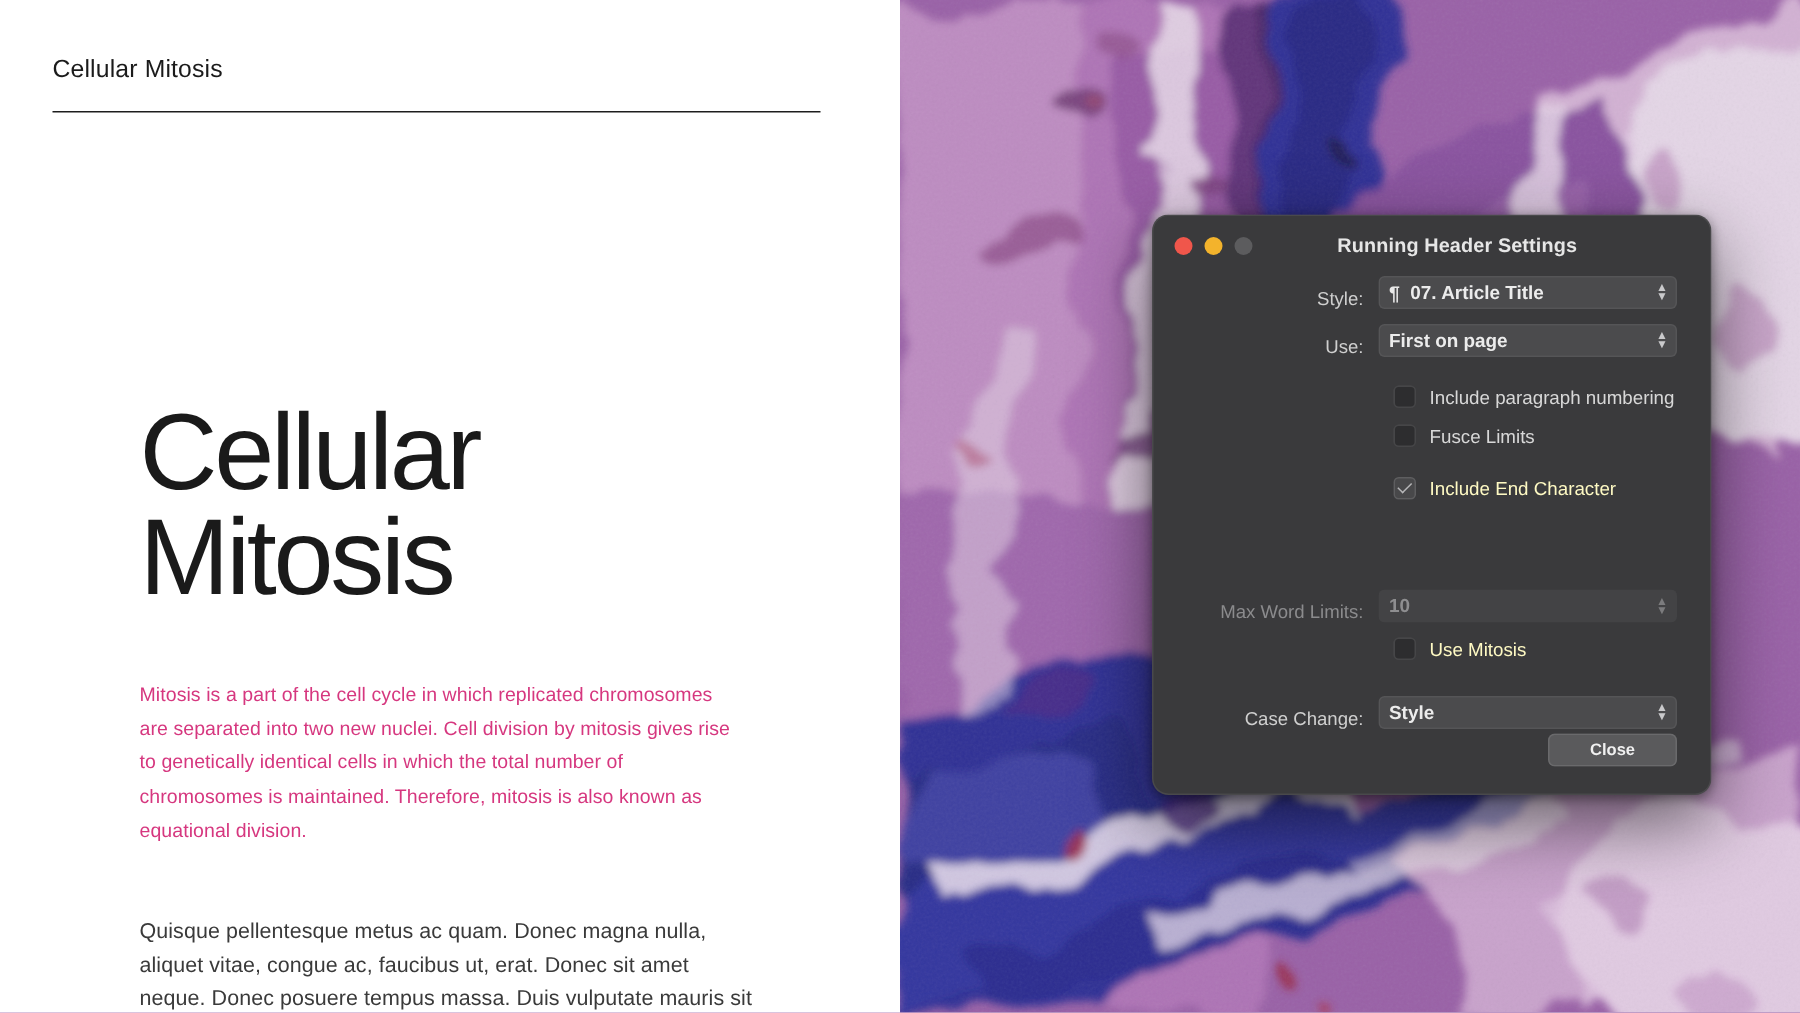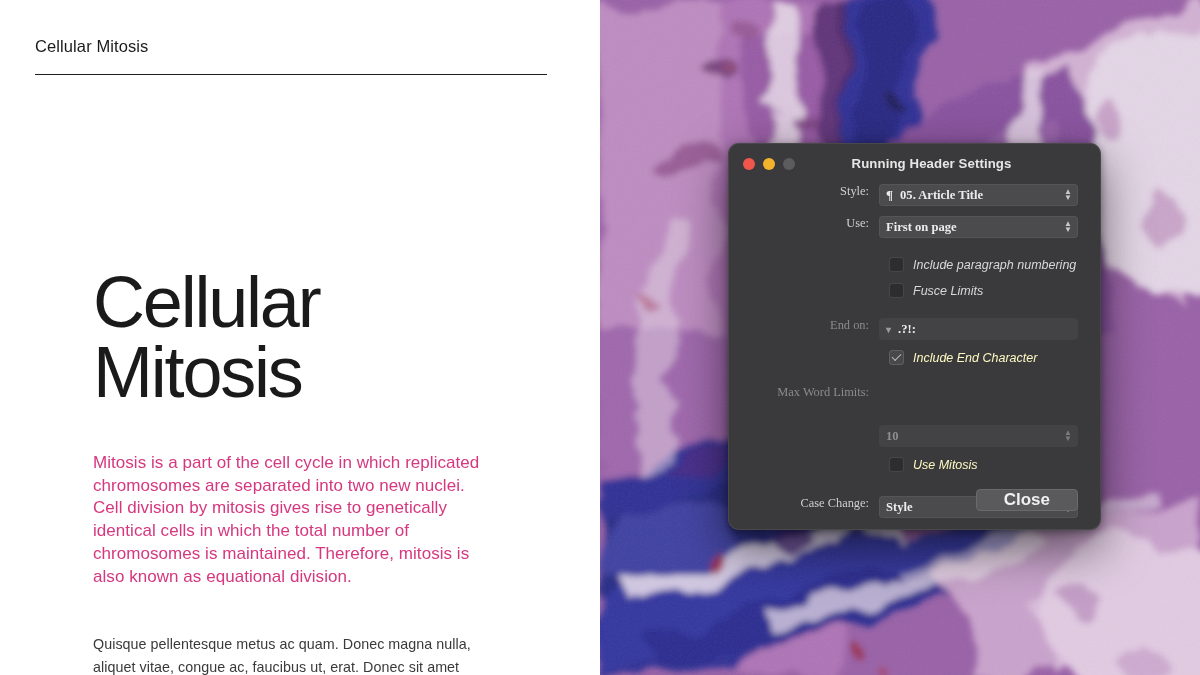--- a/index.html
+++ b/index.html
@@ -27,59 +27,59 @@
     position:absolute; left:35px; top:74px; width:512px; height:1.4px;
     background:#1d1d1d;
   }
   .doc-body { position:absolute; left:93px; top:268px; width:420px; }
   .doc-title {
     font-size:72px; line-height:0.97; color:#1a1a1a;
     letter-spacing:-2.2px; font-weight:400;
   }
   .lead-para {
     margin-top:44px; width:400px;
-    font-size:17px; line-height:22.9px; color:#d6377f;
+    font-size:13px; line-height:22.9px; color:#d6377f;
     letter-spacing:.05px;
   }
   .body-para {
     margin-top:44px; width:414px;
     font-size:14.3px; line-height:22.6px; color:#3a3a3a;
     letter-spacing:.05px;
   }
 
   
   .img-pane {
     width:600px; height:675px; position:relative; overflow:hidden;
     background:#8d5a9c;
   }
   .micro { position:absolute; inset:0; }
 
   
   .dialog {
-    position:absolute; left:728px; top:143px;
+    position:absolute; left:768px; top:143px;
     width:373px; height:387px;
     background:#3a3a3c; border-radius:11px;
     box-shadow:0 18px 48px rgba(0,0,0,.55), 0 2px 8px rgba(0,0,0,.4);
     border:.5px solid rgba(255,255,255,.08);
     overflow:hidden;
   }
   .titlebar { position:relative; height:40px; }
   .lights { position:absolute; left:14px; top:14px; display:flex; gap:8px; }
   .light { width:12px; height:12px; border-radius:50%; }
   .light.red    { background:#f0564b; }
   .light.yellow { background:#f3b32c; }
   .light.grey   { background:#5c5c5e; }
   .dlg-title {
     position:absolute; left:0; right:0; top:12px; text-align:center;
     font-size:13.2px; color:#e6e6e6; font-weight:700; letter-spacing:.1px;
     padding-left:34px;
   }
 
   .form { position:relative; padding:0 22px; }
-  .row { display:flex; align-items:flex-start; margin-bottom:10px;font-family:Liberation Serif, serif; }
+  .row { display:flex; align-items:flex-end; margin-bottom:10px; }
   .row .lbl {
     width:128px; text-align:right; padding-right:10px;
     font-size:12.4px; color:#cfcfcf; font-weight:400;
   }
   .row .lbl.dim { color:#8b8b8d; }
 
   .field {
     position:relative; flex:1; height:22px;
     background:#4b4b4d; border-radius:4px;
     display:flex; align-items:center; padding:0 6px;
@@ -103,34 +103,34 @@
     background:#2d2d2f; border:.5px solid rgba(255,255,255,.12);
     margin-right:9px; flex:none;
     display:flex; align-items:center; justify-content:center;
   }
   .cb.checked { background:#48484a; }
   .cb .tick {
     width:9px; height:5px; border-left:1.6px solid #b6b6b8;
     border-bottom:1.6px solid #b6b6b8; transform:rotate(-45deg)
       translate(1px,-1px);
   }
-  .cb-lbl { font-size:12.5px; color:#d8d8d8;font-style:italic; }
+  .cb-lbl { font-size:12.5px; color:#d8d8d8; }
   .cb-lbl.dim { color:#fef9c3; }
 
   .spacer-sm { height:9px; }
   .spacer-md { height:13px; }
 
   .footer {
     position:absolute; right:22px; bottom:18px;
   }
   .close-btn {
     min-width:84px; height:22px; padding:0 27px;
     background:#5a5a5c; border-radius:4.5px;
     border:.5px solid rgba(255,255,255,.1);
-    font-size:17px; color:#f0f0f0; font-weight:700;
+    font-size:11px; color:#f0f0f0; font-weight:700;
     display:flex; align-items:center; justify-content:center;
     font-family:"Liberation Sans", sans-serif;
   }
 </style>
 </head>
 <body>
 
 <div class="app">
 
   <div class="doc-pane">
@@ -249,21 +249,21 @@
       </div>
       <div class="dlg-title">Running Header Settings</div>
     </div>
 
     <div class="form">
 
       <div class="row">
         <div class="lbl">Style:</div>
         <div class="field">
           <span class="pilcrow">¶</span>
-          <span>05. Article Title</span>
+          <span>07. Article Title</span>
           <span class="stepper">
             <span>▲</span>
               <span>▼</span>
           </span>
         </div>
       </div>
 
       <div class="row">
         <div class="lbl">Use:</div>
         <div class="field">
@@ -282,27 +282,20 @@
         <div class="cb-lbl">Include paragraph numbering</div>
       </div>
 
       <div class="checkrow">
         <div class="cb"></div>
         <div class="cb-lbl">Fusce Limits</div>
       </div>
 
       <div class="spacer-sm"></div>
 
-      <div class="row">
-        <div class="lbl dim">End on:</div>
-        <div class="field flat">
-          <span class="chev-left">▾</span>
-          <span>.?!:</span>
-        </div>
-      </div>
 
       <div class="checkrow">
         <div class="cb checked">
           <span class="tick"></span>
         </div>
         <div class="cb-lbl dim">Include End Character</div>
       </div>
 
       <div class="spacer-sm"></div>
 

